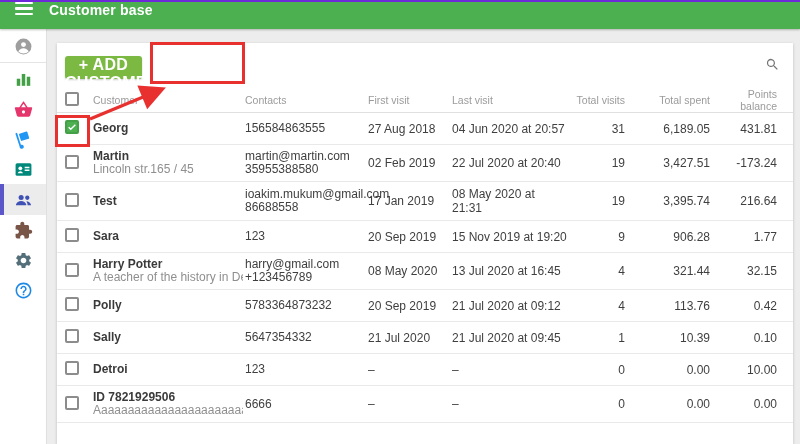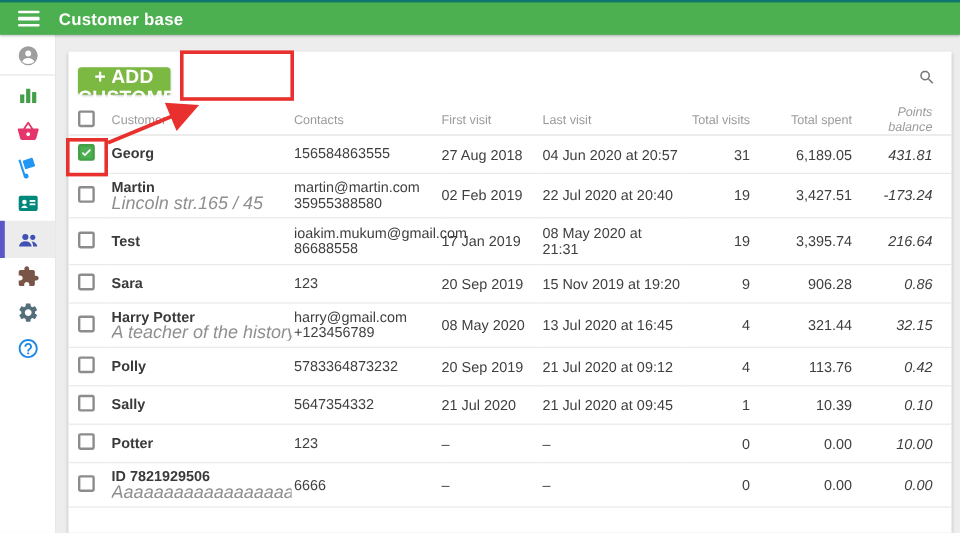--- a/index.html
+++ b/index.html
@@ -1,22 +1,22 @@
 <!DOCTYPE html>
 <html><head>
 <meta charset="utf-8">
 <style>
   * { margin:0; padding:0; box-sizing:border-box; }
   html,body { width:800px; height:444px; overflow:hidden;
     font-family:"Liberation Sans", sans-serif; background:#ededed; }
 
   
   .appbar { position:absolute; left:0; top:0; width:800px; height:29px;
-    background:#4caf50; border-top:2px solid #0f766e;
-    display:flex; align-items:center; box-shadow:0 1px 2px rgba(0,0,0,.25); z-index:5; }
+    background:#4caf50; border-top:2px solid #6d28d9;
+    display:flex; align-items:flex-start; box-shadow:0 1px 2px rgba(0,0,0,.25); z-index:5; }
   .burger { width:18px; height:13px; margin-left:15px; display:flex; flex-direction:column;
     justify-content:space-between; cursor:pointer; }
   .burger span { display:block; height:2.4px; background:#fff; border-radius:1px; }
   .appbar-title { color:#fff; font-size:14px; font-weight:700; margin-left:16px; letter-spacing:.2px; }
 
   
   .sidebar { position:absolute; left:0; top:29px; width:47px; bottom:0; background:#fff;
     border-right:1px solid #e0e0e0; z-index:4; padding-top:2px; }
   .side-item { width:100%; height:30px; display:flex; align-items:center; justify-content:center;
     position:relative; cursor:pointer; }
@@ -38,25 +38,25 @@
   .btn-delete svg { width:13px; height:14px; }
   .search { position:absolute; right:13px; top:14px; width:15px; height:15px; cursor:pointer; }
 
   
   table { border-collapse:collapse; table-layout:fixed; width:736px; }
   col.c1{width:36px} col.c2{width:152px} col.c3{width:123px} col.c4{width:84px}
   col.c5{width:115px} col.c6{width:58px} col.c7{width:85px} col.c8{width:83px}
   th { font-size:10.5px; font-weight:400; color:#9b9b9b; text-align:left; height:24px;
     border-bottom:1px solid #e0e0e0; vertical-align:middle; }
   th.num, td.num { text-align:right; }
-  th.pad, td.pad { padding-right:16px;font-style:italic; }
+  th.pad, td.pad { padding-right:16px; }
   td { font-size:12px; color:#3f3f3f; border-bottom:1px solid #e9e9e9; height:32px;
     padding:5px 0; vertical-align:middle; }
   td .nm { font-weight:700; color:#3a3a3a; line-height:13px; }
-  td .sub { font-size:15px; color:#8f8f8f; line-height:13px; white-space:nowrap; overflow:hidden; max-width:150px;font-style:italic; }
+  td .sub { font-size:12px; color:#8f8f8f; line-height:13px; white-space:nowrap; overflow:hidden; max-width:150px; }
   td.contacts { white-space:pre-line; line-height:13px; }
   tr { cursor:pointer; }
 
   
   .cb { display:inline-block; width:14px; height:14px; border:2px solid #8c8c8c; border-radius:2px;
     margin-left:8px; position:relative; cursor:pointer; background:#fff; }
   .cb svg { display:none; position:absolute; left:0; top:0; width:10px; height:10px; }
   .cb.checked { background:#4caf50; border-color:#43a047; }
   .cb.checked svg { display:block; left:0px; top:0px; }
 
@@ -240,21 +240,21 @@
     </td>
     <td>
       <div class="nm">Sara</div>
 
     </td>
     <td class="contacts">123</td>
     <td>20 Sep 2019</td>
     <td>15 Nov 2019 at 19:20</td>
     <td class="num">9</td>
     <td class="num">906.28</td>
-    <td class="num pad">0.86</td>
+    <td class="num pad">1.77</td>
   </tr>
         <tr>
     <td>
       <span class="cb">
         
       </span>
     </td>
     <td>
       <div class="nm">Harry Potter</div>
       <div class="sub">A teacher of the history in Detroi...</div>
@@ -301,21 +301,21 @@
     <td class="num">10.39</td>
     <td class="num pad">0.10</td>
   </tr>
         <tr>
     <td>
       <span class="cb">
         
       </span>
     </td>
     <td>
-      <div class="nm">Potter</div>
+      <div class="nm">Detroi</div>
 
     </td>
     <td class="contacts">123</td>
     <td class="dash">–</td>
     <td class="dash">–</td>
     <td class="num">0</td>
     <td class="num">0.00</td>
     <td class="num pad">10.00</td>
   </tr>
         <tr>

